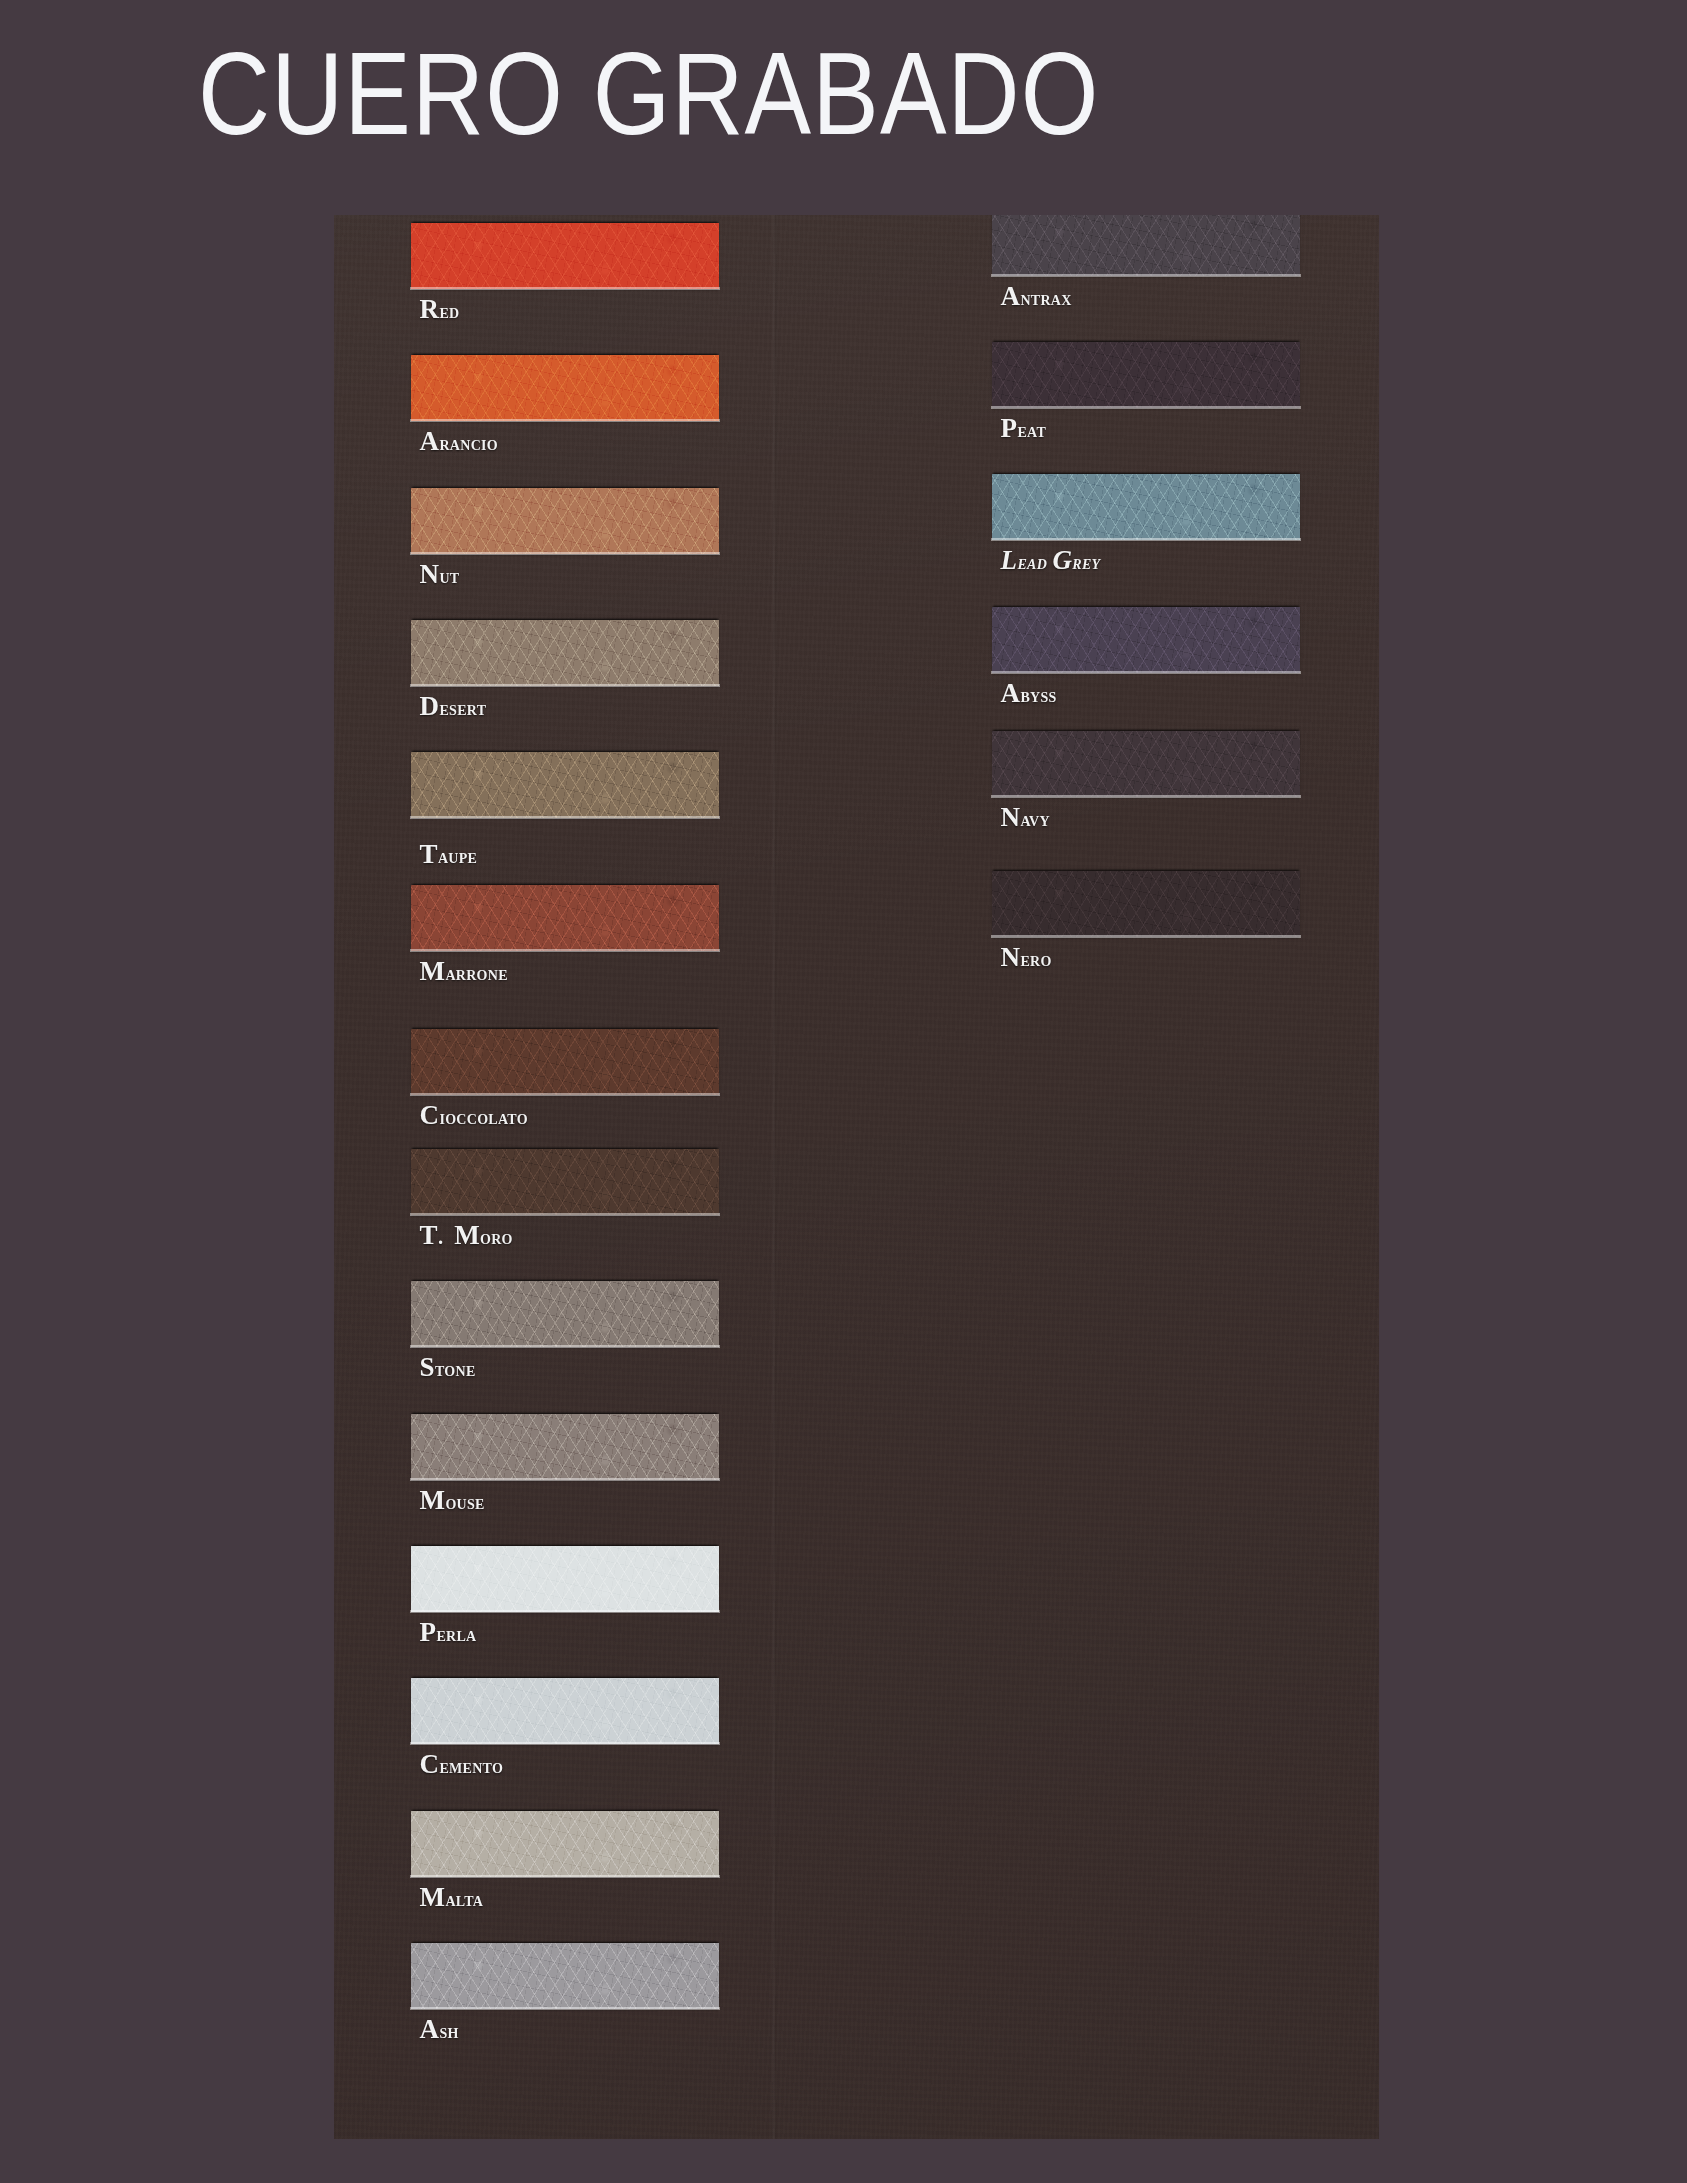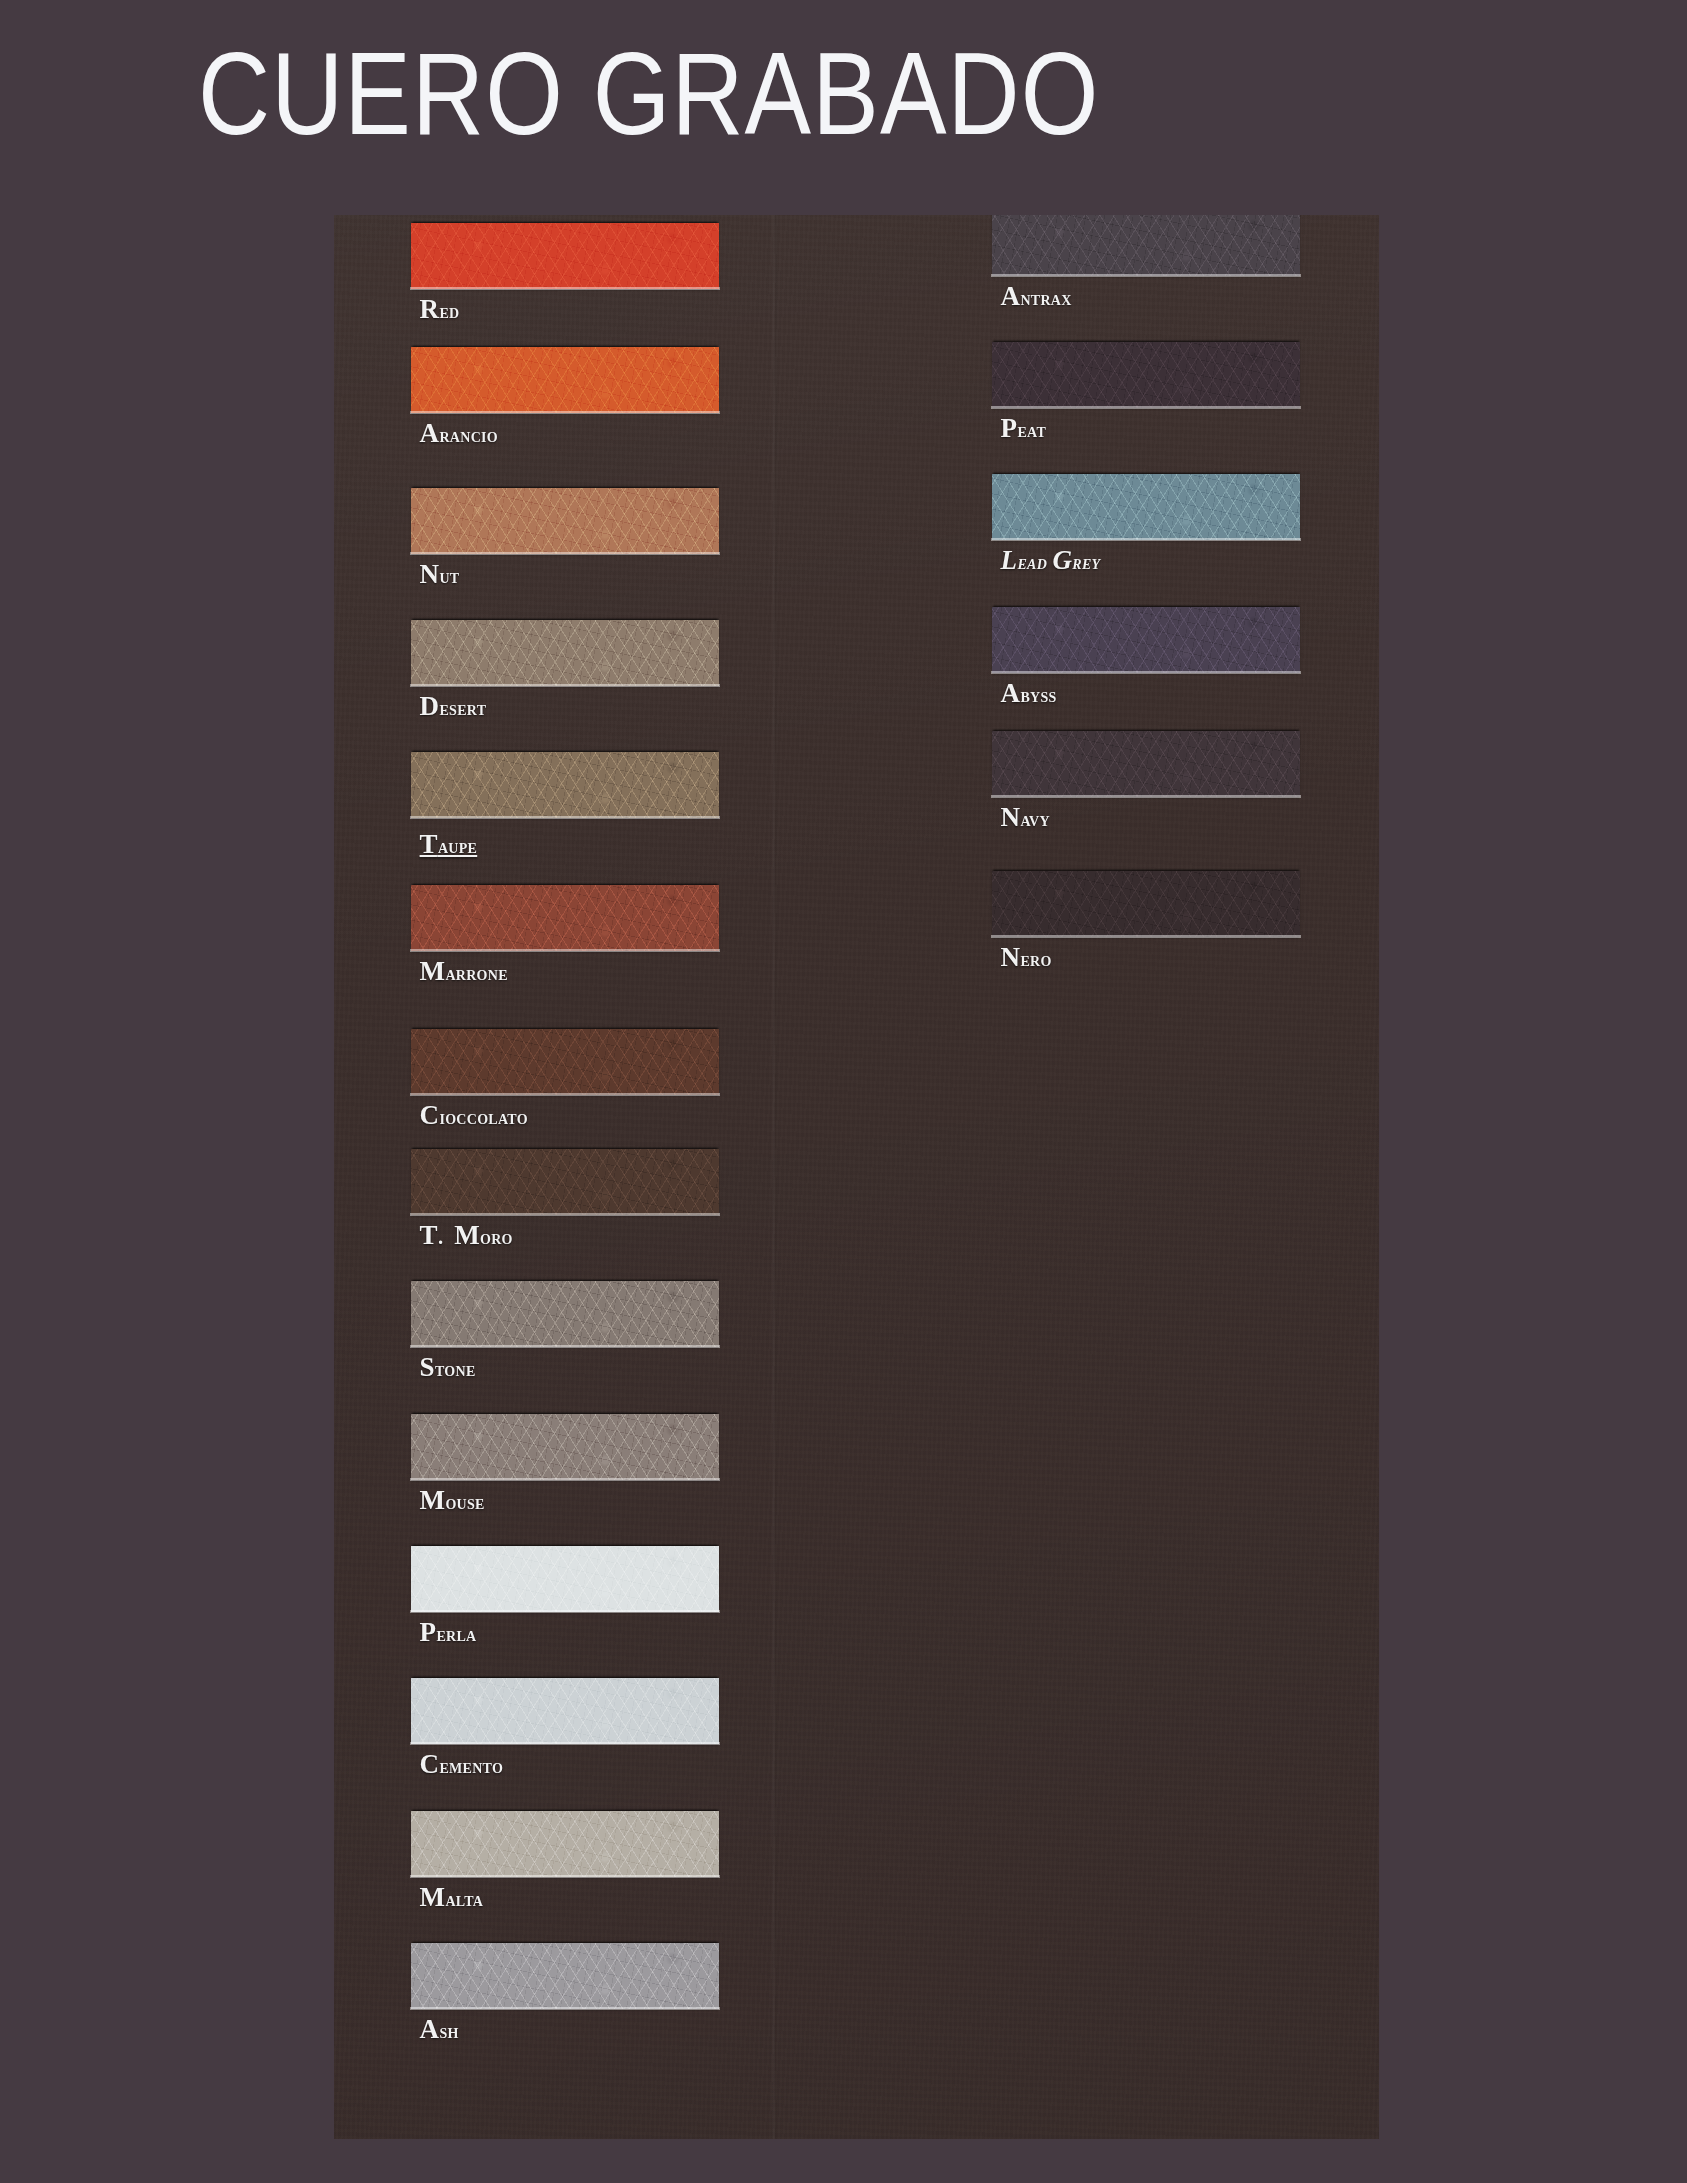--- a/index.html
+++ b/index.html
@@ -104,35 +104,35 @@
 
 <div id="title">CUERO GRABADO</div>
 
 <div id="card">
   <div id="crease"></div>
   <div class="col" id="col-left">
       <div class="row" style="top: 8px; height: 132px;">
         <div class="swatch" style="background: rgb(212, 64, 42);"></div>
         <div class="label" style="top: 71px;"><span class="cap">R</span>ed</div>
       </div>
-      <div class="row" style="top: 132px; height: 108px;">
+      <div class="row" style="top: 140px; height: 108px;">
         <div class="swatch" style="background: rgb(213, 91, 44);"></div>
         <div class="label" style="top: 71px;"><span class="cap">A</span>rancio</div>
       </div>
       <div class="row" style="top: 273px; height: 132px;">
         <div class="swatch" style="background: rgb(176, 119, 88);"></div>
         <div class="label" style="top: 71px;"><span class="cap">N</span>ut</div>
       </div>
       <div class="row" style="top: 405px; height: 132px;">
         <div class="swatch" style="background: rgb(142, 124, 108);"></div>
         <div class="label" style="top: 71px;"><span class="cap">D</span>esert</div>
       </div>
       <div class="row" style="top: 537px; height: 132px;">
         <div class="swatch" style="background: rgb(132, 112, 90);"></div>
-        <div class="label" style="top: 77px; text-decoration: underline;"><span class="cap">T</span>aupe</div>
+        <div class="label" style="top: 87px;"><span class="cap">T</span>aupe</div>
       </div>
       <div class="row" style="top: 670px; height: 132px;">
         <div class="swatch" style="background: rgb(139, 69, 53);"></div>
         <div class="label" style="top: 71px;"><span class="cap">M</span>arrone</div>
       </div>
       <div class="row" style="top: 802px; height: 132px; margin-top: 12px;">
         <div class="swatch" style="background: rgb(93, 58, 45);"></div>
         <div class="label" style="top: 71px;"><span class="cap">C</span>ioccolato</div>
       </div>
       <div class="row" style="top: 934px; height: 132px;">

